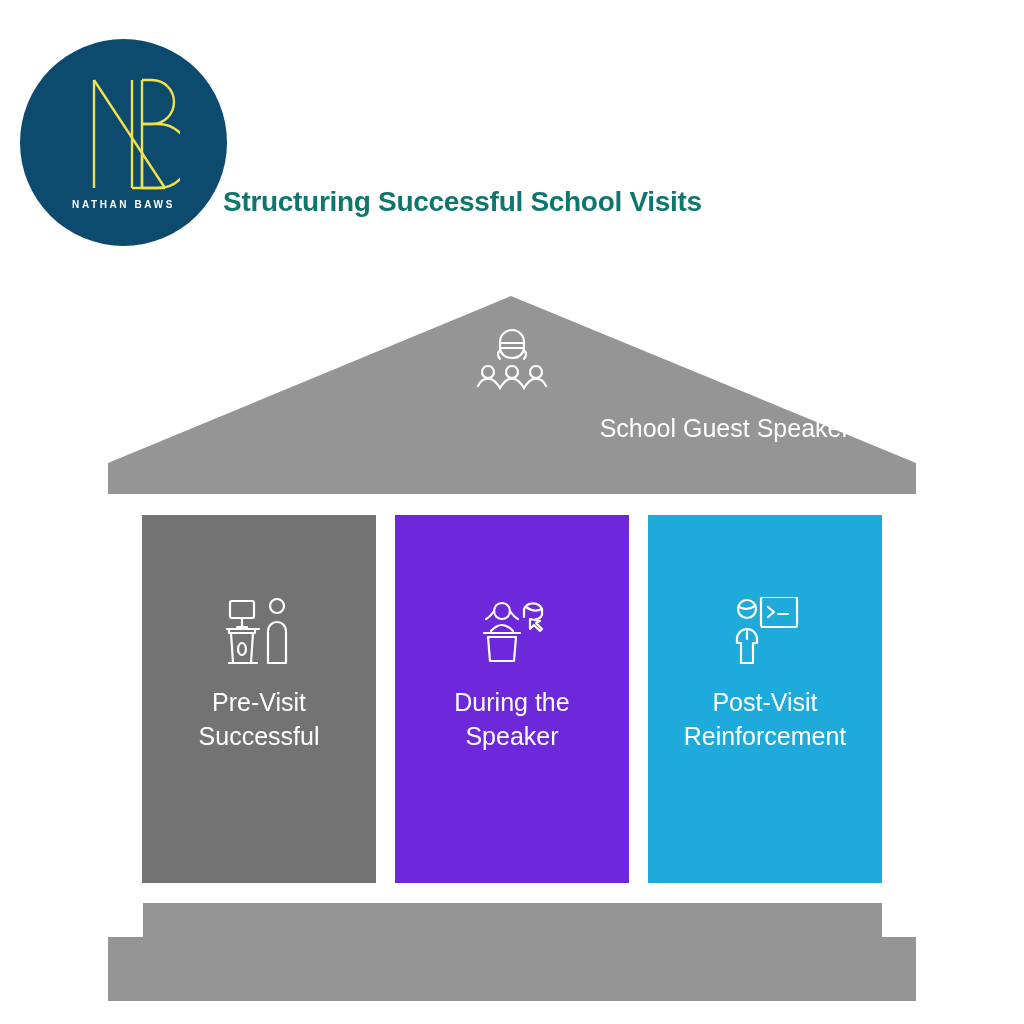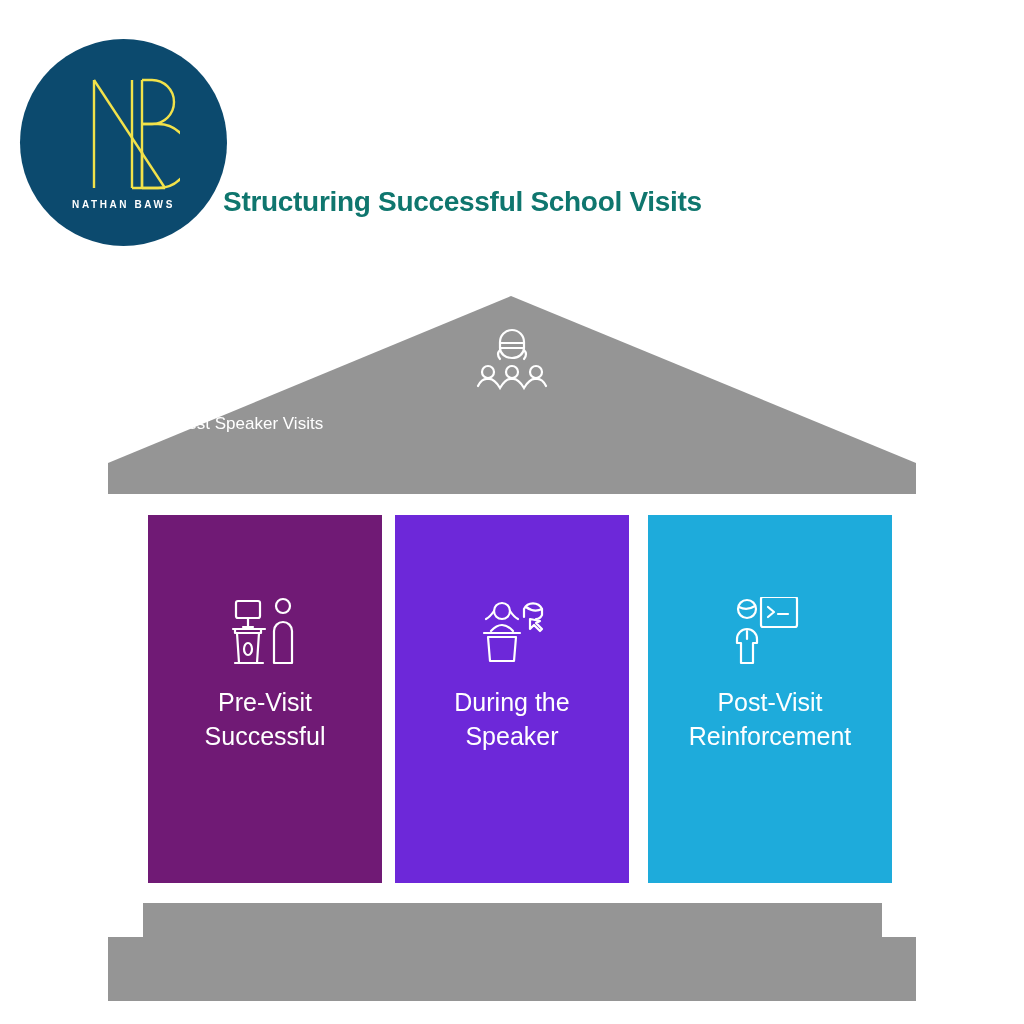--- a/index.html
+++ b/index.html
@@ -3,21 +3,21 @@
 <meta charset="utf-8">
 <style>
   html, body { margin:0; padding:0; background:#ffffff; }
   body { width:1024px; height:1024px; position:relative; overflow:hidden; font-family:"Liberation Sans", sans-serif; }
   .logo { position:absolute; left:20px; top:39px; width:207px; height:207px; border-radius:50%; background:#0c4a6e; }
   .logo svg.mono { position:absolute; left:50px; top:0px; }
   .logo .brand { position:absolute; left:0; width:207px; top:160px; text-align:center; color:#ffffff; font-size:10px; letter-spacing:2.6px; font-weight:bold; }
   .title { position:absolute; left:223px; top:186px; font-size:28px; font-weight:bold; color:#0f766e; letter-spacing:-0.3px; }
   .roof { position:absolute; left:0; top:0; }
   .roof-icon { position:absolute; left:474px; top:326px; }
-  .roof-label { position:absolute; left:108px; width:808px; top:414px; text-align:left; color:#ffffff; font-size:17px; }
+  .roof-label { position:absolute; left:108px; width:808px; top:414px; text-align:right; color:#ffffff; font-size:25px; }
   .col { position:absolute; top:515px; width:234px; height:368px; }
   .col .icon { position:absolute; left:83px; top:82px; }
   .col .label { position:absolute; left:0; width:100%; top:170px; text-align:center; color:#ffffff; font-size:25px; line-height:34px; }
   .base-top { position:absolute; left:143px; top:903px; width:739px; height:36px; background:#959595; }
   .base-bottom { position:absolute; left:108px; top:937px; width:808px; height:64px; background:#959595; }
 </style>
 </head>
 <body>
 
 <div class="logo">
@@ -48,21 +48,21 @@
     <path d="M26 24 Q22 28 26 33"></path>
     <path d="M50 24 Q54 28 50 33"></path>
     <circle cx="14" cy="46" r="6"></circle>
     <circle cx="38" cy="46" r="6"></circle>
     <circle cx="62" cy="46" r="6"></circle>
     <path d="M4 60 Q8 52 14 53 Q20 52 26 62 Q32 52 38 53 Q44 52 50 62 Q56 52 62 53 Q68 52 72 60"></path>
   </g>
 </svg>
 <div class="roof-label">School Guest Speaker Visits</div>
 
-<div class="col" style="left:148px;background:#701a75;">
+<div class="col" style="left:142px;background:#737373;">
   <svg class="icon" width="70" height="70" viewBox="0 0 70 70">
     <g fill="none" stroke="#ffffff" stroke-width="2.2" stroke-linecap="round" stroke-linejoin="round">
       <rect x="5" y="4" width="24" height="17" rx="2"></rect>
       <path d="M17 21 L17 30 M12 30 L22 30"></path>
       <path d="M2 32 L34 32 M4 32 L4 36 L30 36 L30 32"></path>
       <path d="M6 36 L8 66 M28 36 L26 66 M4 66 L32 66"></path>
       <ellipse cx="17" cy="52" rx="4" ry="6"></ellipse>
       <circle cx="52" cy="9" r="7"></circle>
       <path d="M43 66 L43 34 A9 9 0 0 1 61 34 L61 66 Z"></path>
     </g>
@@ -84,21 +84,21 @@
       <path d="M48 10 Q56 16 64 12"></path>
       <path d="M52 22 L52 32 L56 28 L62 34 L64 32 L58 26 L62 24 Z"></path>
     </g>
   </svg>
   <div class="label">
     <div>During the</div>
     <div>Speaker</div>
   </div>
 </div>
 
-<div class="col" style="left:648px;background:#1eabdb;padding-left:10px;">
+<div class="col" style="left:648px;background:#1eabdb;">
   <svg class="icon" width="70" height="70" viewBox="0 0 70 70">
     <g fill="none" stroke="#ffffff" stroke-width="2.2" stroke-linecap="round" stroke-linejoin="round">
       <rect x="30" y="0" width="36" height="30" rx="2"></rect>
       <path d="M37 10 L43 15 L37 20 M47 17 L57 17"></path>
       <circle cx="16" cy="12" r="9"></circle>
       <path d="M8 10 Q16 14 24 9"></path>
       <path d="M6 42 A10 10 0 0 1 26 42 L26 46 L22 46 L22 66 L10 66 L10 46 L6 46 Z"></path>
       <path d="M16 34 L16 42"></path>
     </g>
   </svg>

